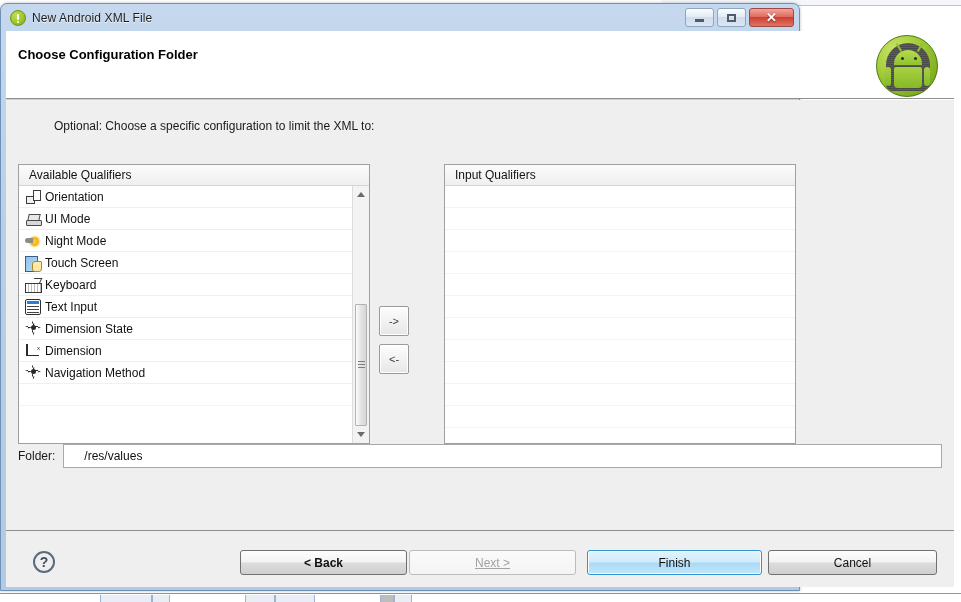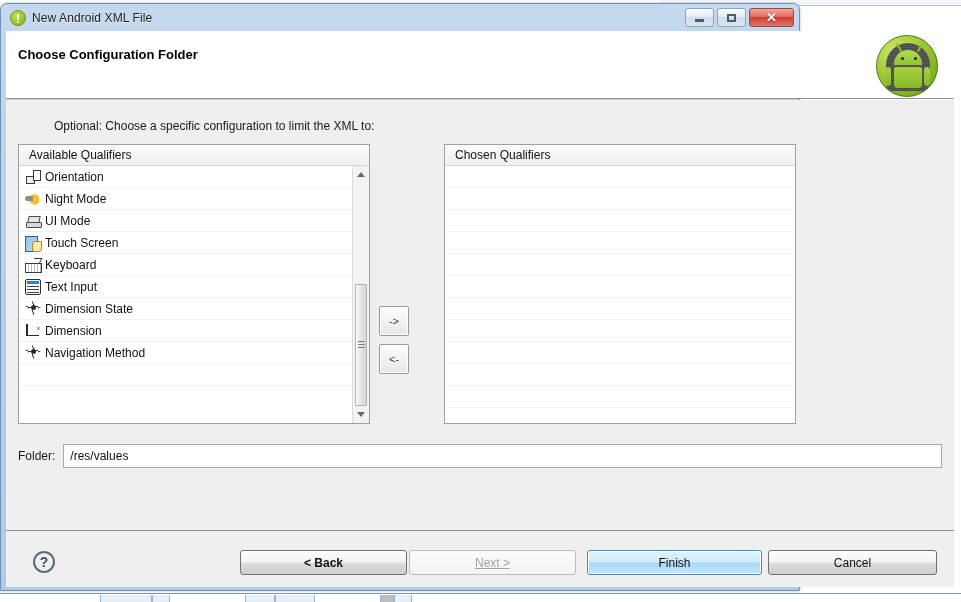--- a/index.html
+++ b/index.html
@@ -159,20 +159,21 @@
     position: absolute; left: 12px; top: 19px;
     font-size: 12px; color: #1a1a1a; margin-left: 36px;
   }
 
   
   .listbox {
     position: absolute;
     background: #ffffff;
     border: 1px solid #a0a0a0;
     overflow: hidden;
+    margin-top: 20px;
   }
   .listbox.available { left: 12px; top: 44px; width: 352px; height: 280px; }
   .listbox.chosen    { left: 438px; top: 44px; width: 352px; height: 280px; }
 
   .list-header {
     height: 21px;
     background: linear-gradient(180deg,#fbfbfb 0%,#efefef 100%);
     border-bottom: 1px solid #d4d4d4;
     display: flex; align-items: center;
     padding-left: 10px;
@@ -346,21 +347,21 @@
   
   .folder-row {
     position: absolute; left: 12px; top: 344px; width: 924px; height: 24px;
     display: flex; align-items: center;
   }
   .folder-label { font-size: 12px; color: #1a1a1a; margin-right: 8px; }
   .folder-input {
     flex: 1; height: 24px;
     border: 1px solid #a9a9a9; background: #ffffff;
     font-size: 12px; color: #111111;
-    padding: 0 6px;
+    padding: 0 20px;
     display: flex; align-items: center;
   }
 
   
   .wizard-footer {
     position: absolute; left: 5px; top: 526px;
     width: 948px; height: 57px;
     background: #efefef;
     border-top: 1px solid #8e8e8e;
   }
@@ -446,26 +447,26 @@
     <div class="listbox available">
       <div class="list-header">Available Qualifiers</div>
       <div class="list-scrollarea">
         <div class="list-rows">
 
           <div class="list-row">
             <span class="row-icon ic-orientation"></span>
             <span class="row-label">Orientation</span>
           </div>
           <div class="list-row">
+            <span class="row-icon ic-uimode"></span>
+            <span class="row-label">UI Mode</span>
+          </div>
+          <div class="list-row">
             <span class="row-icon ic-night"></span>
             <span class="row-label">Night Mode</span>
-          </div>
-          <div class="list-row">
-            <span class="row-icon ic-uimode"></span>
-            <span class="row-label">UI Mode</span>
           </div>
           <div class="list-row">
             <span class="row-icon ic-touch"></span>
             <span class="row-label">Touch Screen</span>
           </div>
           <div class="list-row">
             <span class="row-icon ic-keyboard"></span>
             <span class="row-label">Keyboard</span>
           </div>
           <div class="list-row">
@@ -506,21 +507,21 @@
         </div>
       </div>
     </div>
 
     <div class="transfer">
       <div class="xfer-btn">-&gt;</div>
       <div class="xfer-btn">&lt;-</div>
     </div>
 
     <div class="listbox chosen">
-      <div class="list-header">Chosen Qualifiers</div>
+      <div class="list-header">Input Qualifiers</div>
       <div class="list-scrollarea">
         <div class="list-rows">
           <div class="list-row empty"></div>
           <div class="list-row empty"></div>
           <div class="list-row empty"></div>
           <div class="list-row empty"></div>
           <div class="list-row empty"></div>
           <div class="list-row empty"></div>
           <div class="list-row empty"></div>
           <div class="list-row empty"></div>

